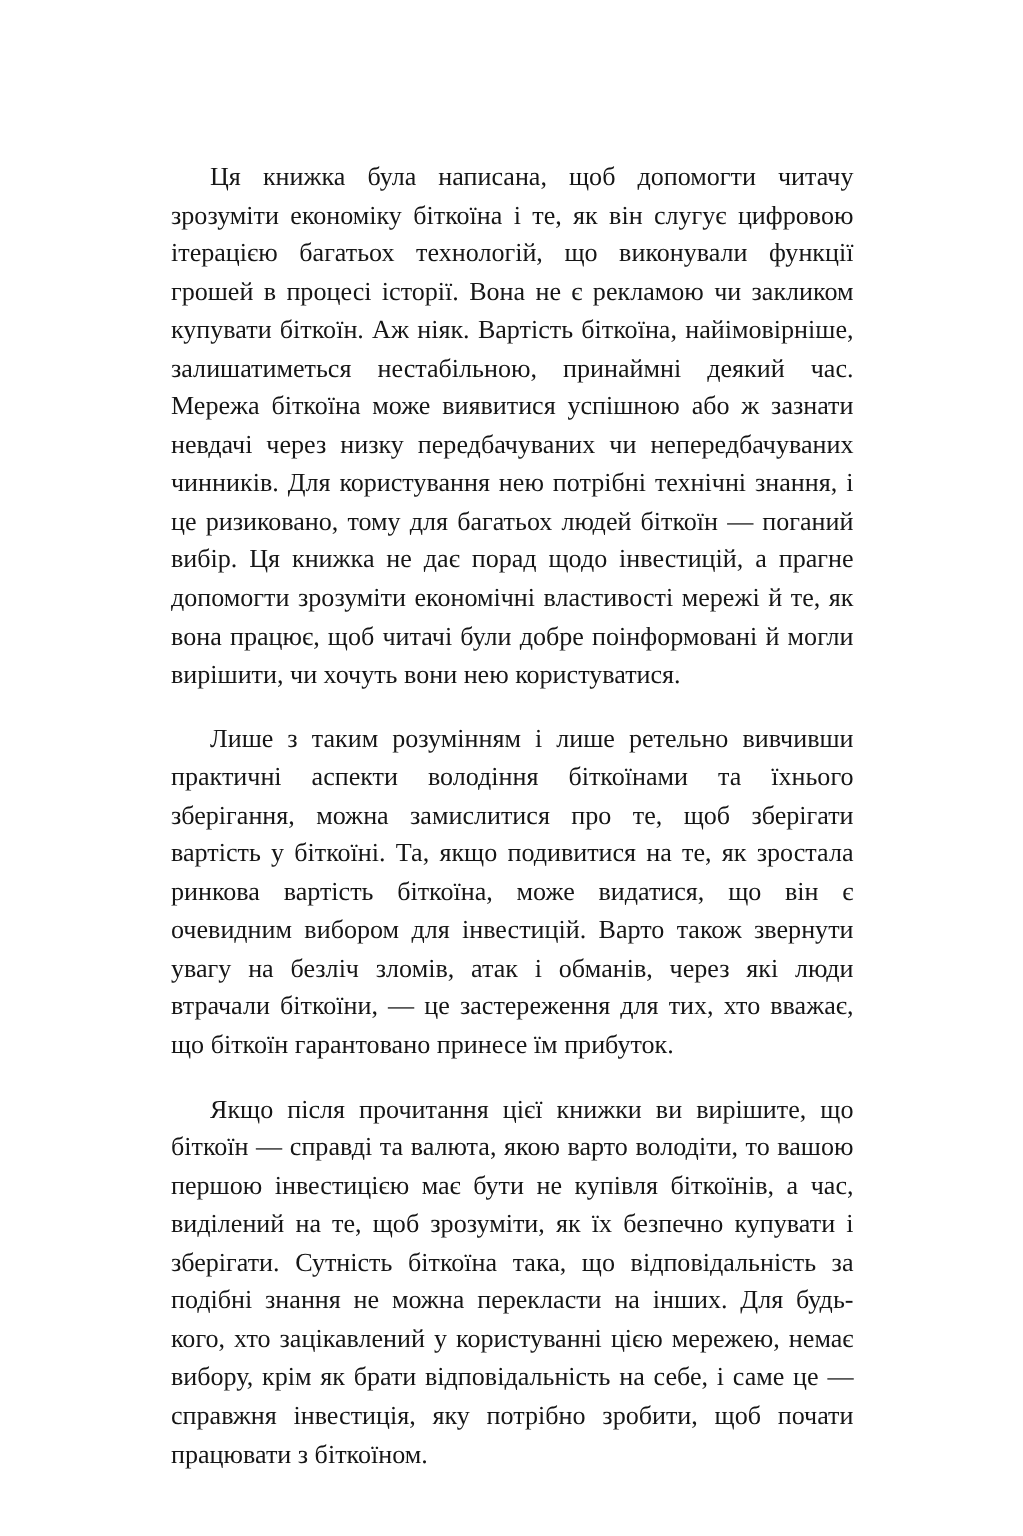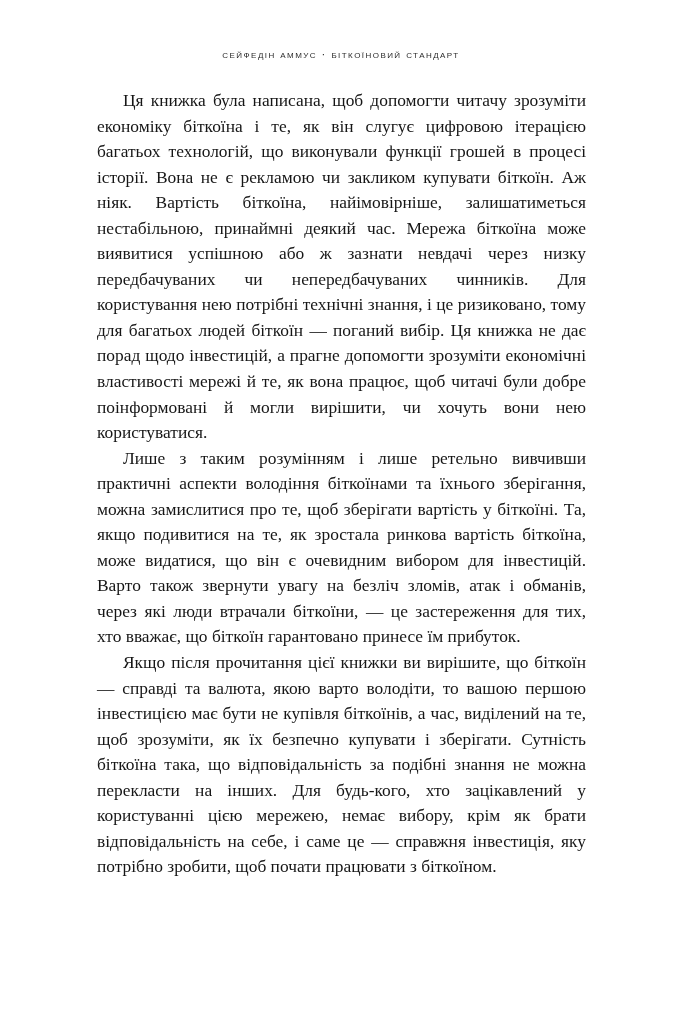--- a/index.html
+++ b/index.html
@@ -38,42 +38,39 @@
   .running-head .rh-inner {
     font-variant: small-caps;
   }
   .body-col {
     position: absolute;
     left: 97px;
     top: 88px;
     width: 489px;
   }
   p.para {
-    margin: 0;
+    margin: 17px;
     text-indent: 26px;
     text-align: justify;
     font-size: 17.4px;
     line-height: 25.55px;
     color: #161616;
     word-spacing: 0px;
     hyphens: manual;
     -webkit-hyphens: manual;
   }
   p.para + p.para {
     margin-top: 0;
   }
 </style>
 </head>
 <body>
 
 <div class="page">
 
-  <div class="running-head">
-    <span class="rh-inner">Сейфедін Аммус · Біткоїновий стандарт</span>
-  </div>
 
   <div class="body-col">
     <p class="para">Ця книжка була написана, щоб допомогти читачу зрозуміти економіку біткоїна і те, як він слугує цифровою ітерацією багатьох технологій, що виконували функції грошей в процесі історії. Вона не є рекламою чи закликом купувати біткоїн. Аж ніяк. Вартість біткоїна, найімовірніше, залишатиметься нестабільною, принаймні деякий час. Мережа біткоїна може виявитися успішною або ж зазнати невдачі через низку передбачуваних чи непередбачуваних чинників. Для користування нею потрібні технічні знання, і це ризиковано, тому для багатьох людей біткоїн — поганий вибір. Ця книжка не дає порад щодо інвестицій, а прагне допомогти зрозуміти економічні властивості мережі й те, як вона працює, щоб читачі були добре поінформовані й могли вирішити, чи хочуть вони нею користуватися.</p>
     <p class="para">Лише з таким розумінням і лише ретельно вивчивши практичні аспекти володіння біткоїнами та їхнього зберігання, можна замислитися про те, щоб зберігати вартість у біткоїні. Та, якщо подивитися на те, як зростала ринкова вартість біткоїна, може видатися, що він є очевидним вибором для інвестицій. Варто також звернути увагу на безліч зломів, атак і обманів, через які люди втрачали біткоїни, — це застереження для тих, хто вважає, що біткоїн гарантовано принесе їм прибуток.</p>
     <p class="para">Якщо після прочитання цієї книжки ви вирішите, що біткоїн — справді та валюта, якою варто володіти, то вашою першою інвестицією має бути не купівля біткоїнів, а час, виділений на те, щоб зрозуміти, як їх безпечно купувати і зберігати. Сутність біткоїна така, що відповідальність за подібні знання не можна перекласти на інших. Для будь-кого, хто зацікавлений у користуванні цією мережею, немає вибору, крім як брати відповідальність на себе, і саме це — справжня інвестиція, яку потрібно зробити, щоб почати працювати з біткоїном.</p>
   </div>
 
 </div>
 
 </body></html>

